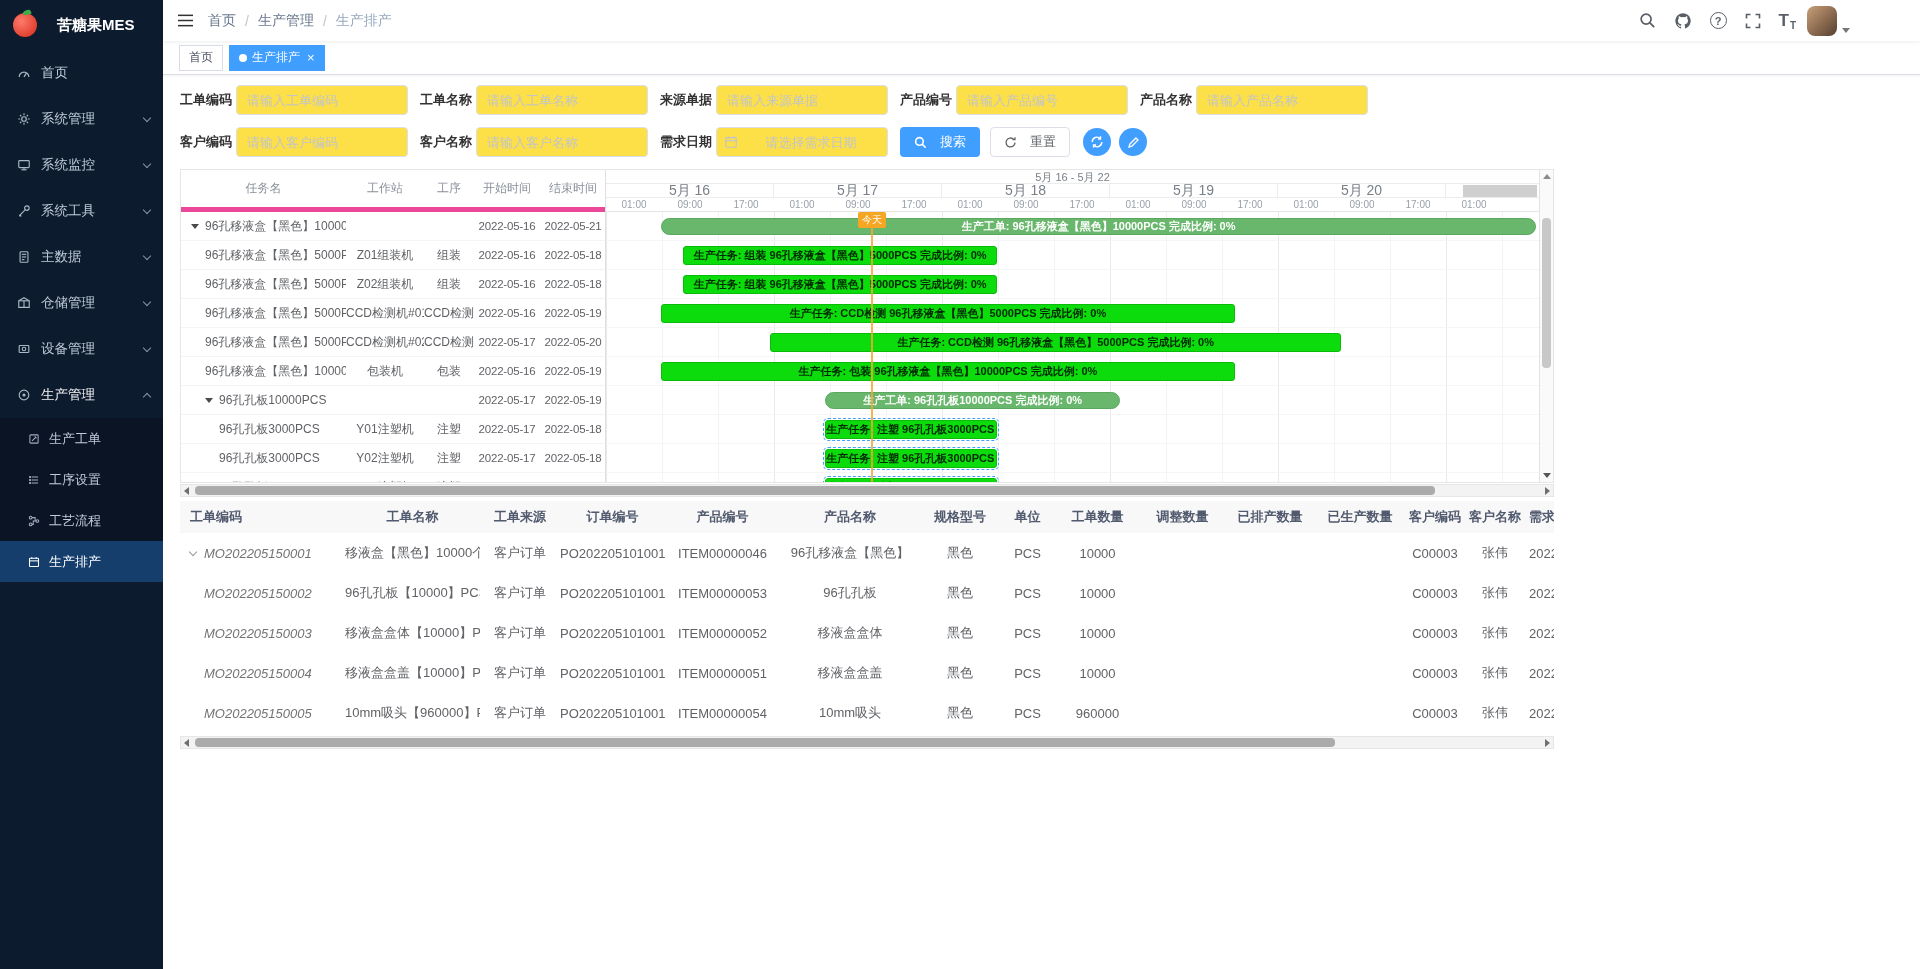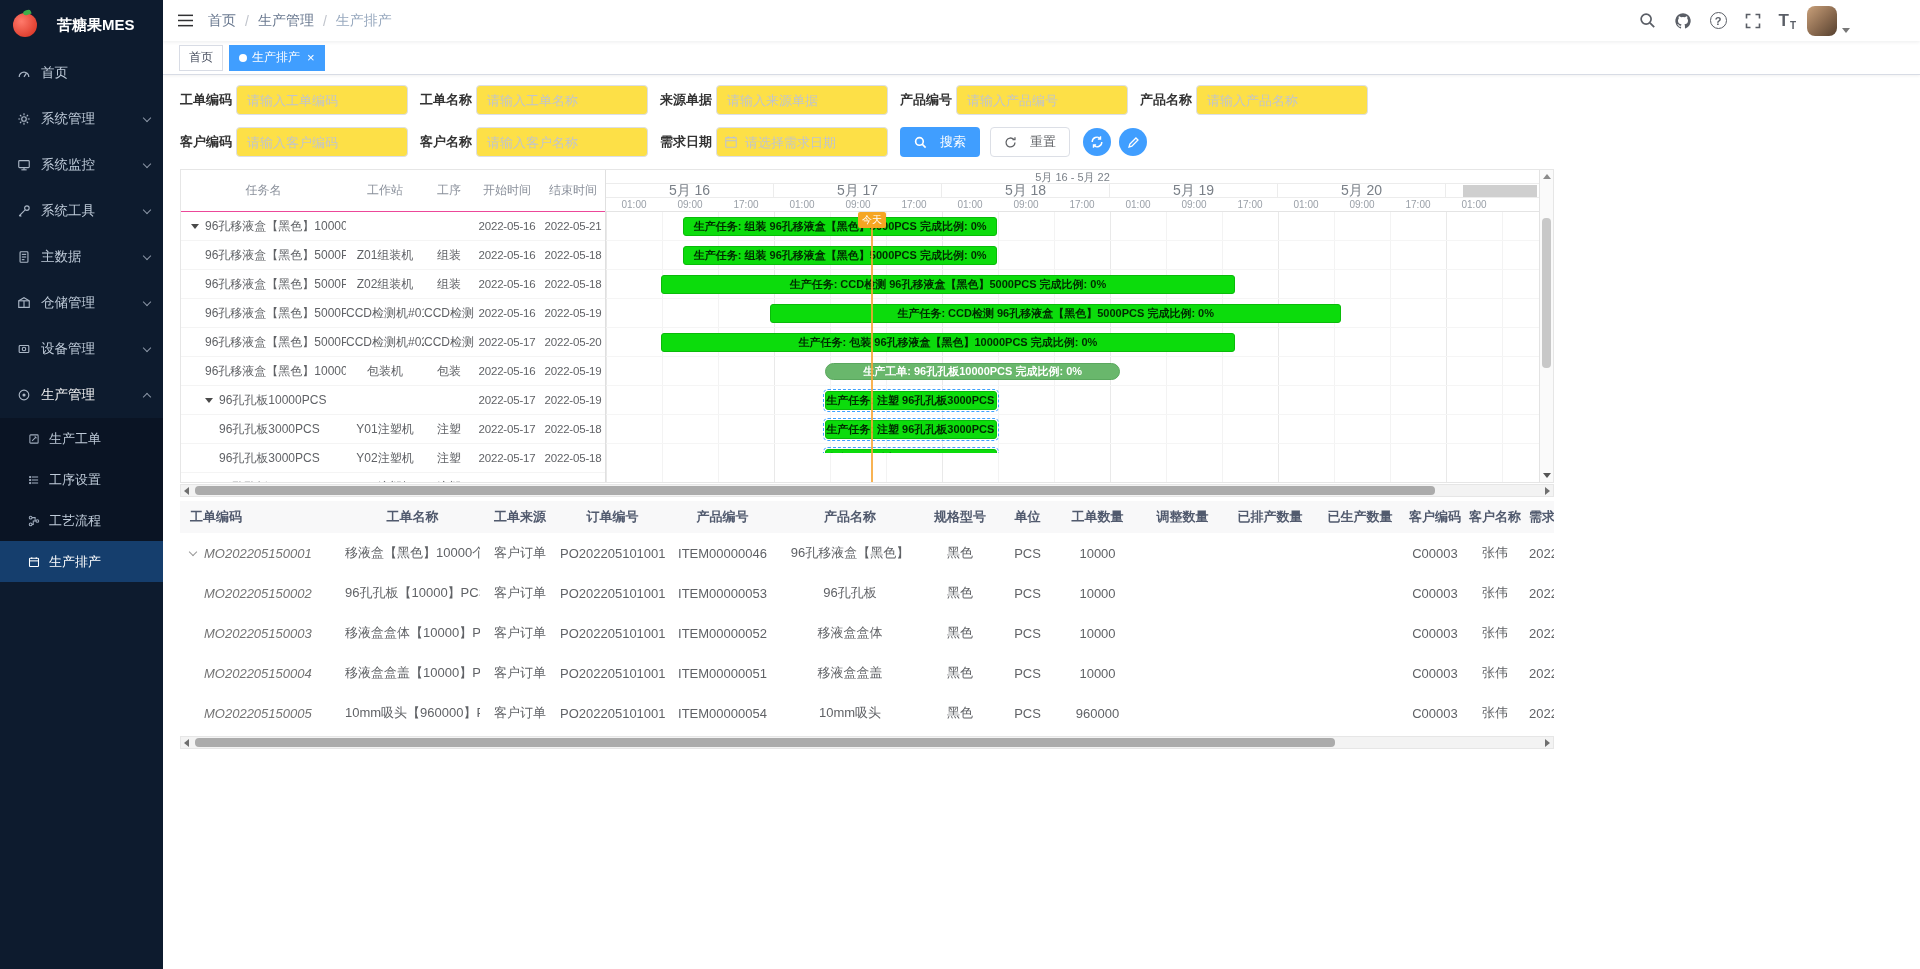--- a/index.html
+++ b/index.html
@@ -61,35 +61,35 @@
 
   
   .content { padding:10px 0 0 17px; }
   .filter-row { display:flex; align-items:center; margin-bottom:12px; }
   .f-group { display:flex; align-items:center; width:240px; flex:none; }
   .f-label { width:56px; flex:none; font-size:13px; font-weight:bold; color:#333; }
   .f-input { width:172px; height:30px; border:1px solid #dcdfe6; border-radius:4px;
     padding:0 10px; font-size:13px; color:#606266; outline:none; background:#fde047; }
   .f-input::placeholder { color:#c0c4cc; }
   .f-date { position:relative; width:172px; }
-  .f-date .f-input { width:172px; padding-left:28px; }
+  .f-date .f-input { width:172px; padding-left:28px;text-align:center; }
   .f-date svg { position:absolute; left:8px; top:8px; color:#c0c4cc; }
   .btn { height:30px; border-radius:4px; font-size:13px; display:inline-flex; align-items:center;
     gap:13px; padding:0 13px; cursor:pointer; border:1px solid transparent; }
   .btn-search { background:#409eff; color:#fff; }
   .btn-reset { background:#fff; border-color:#dcdfe6; color:#606266; margin-left:10px; }
   .btn-circle { width:28px; height:28px; border-radius:50%; background:#409eff; color:#fff;
     border:none; display:inline-flex; align-items:center; justify-content:center; cursor:pointer; }
   .btn-circle.first { margin-left:13px; }
   .btn-circle + .btn-circle { margin-left:8px; }
 
   
   .gantt { width:1374px; border:1px solid #e6e6e6; display:flex; background:#fff; margin-top:1px; }
   .g-left { width:425px; flex:none; border-right:1px solid #e0e0e0; }
-  .g-left-head { height:42px; display:flex; align-items:center; border-bottom:1px solid #ec4899;
+  .g-left-head { height:42px; display:flex; align-items:center; border-bottom:5px solid #ec4899;
     color:#8a909b; font-size:12px; }
   .gc { flex:none; text-align:center; overflow:hidden; white-space:nowrap; }
   .gc1 { width:165px; } .gc2 { width:78px; } .gc3 { width:50px; }
   .gc4 { width:66px; } .gc5 { width:66px; }
   .g-row { height:29px; display:flex; align-items:center; border-bottom:1px solid #f4f4f4;
     font-size:12px; color:#606266; }
   .g-row .gc4,.g-row .gc5 { font-size:11.5px; letter-spacing:-0.2px; }
   .g-row .gc1 { text-align:left; display:flex; align-items:center; }
   .lv0 { padding-left:10px; } .lv1 { padding-left:24px; } .lv2 { padding-left:38px; }
   .tri { width:0; height:0; border-left:4px solid transparent; border-right:4px solid transparent;
@@ -538,20 +538,23 @@
           <span class="g-hour">01:00</span>
           <span class="g-hour">09:00</span>
           <span class="g-hour">17:00</span>
           <span class="g-hour">01:00</span>
         </div>
         <div class="g-body">
           <div class="today-line" style="left: 28.4%;">
             <span class="today-badge">今天</span>
           </div>
           <div class="g-lane">
+            <div class="bar bar--order" style="left: 5.9%; width: 93.8%;">生产工单: 96孔移液盒【黑色】10000PCS 完成比例: 0%</div>
+          </div>
+          <div class="g-lane">
             <div class="bar bar--task" style="left: 8.3%; width: 33.6%;">生产任务: 组装 96孔移液盒【黑色】5000PCS 完成比例: 0%</div>
           </div>
           <div class="g-lane">
             <div class="bar bar--task" style="left: 8.3%; width: 33.6%;">生产任务: 组装 96孔移液盒【黑色】5000PCS 完成比例: 0%</div>
           </div>
           <div class="g-lane">
             <div class="bar bar--task" style="left: 5.9%; width: 61.5%;">生产任务: CCD检测 96孔移液盒【黑色】5000PCS 完成比例: 0%</div>
           </div>
           <div class="g-lane">
             <div class="bar bar--task" style="left: 17.6%; width: 61.2%;">生产任务: CCD检测 96孔移液盒【黑色】5000PCS 完成比例: 0%</div>

